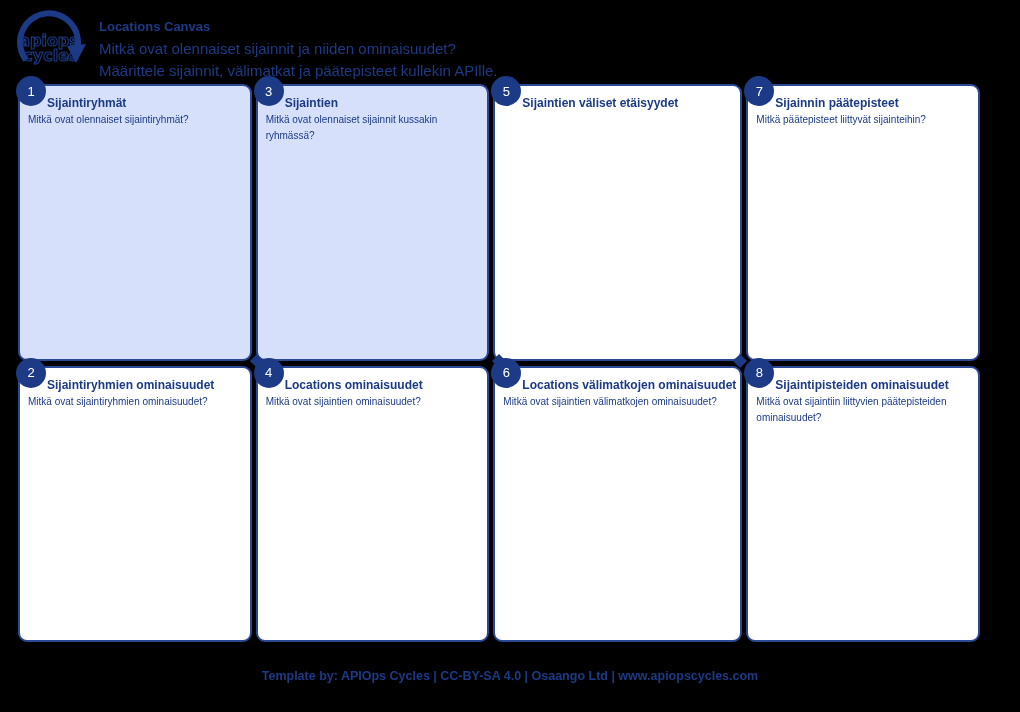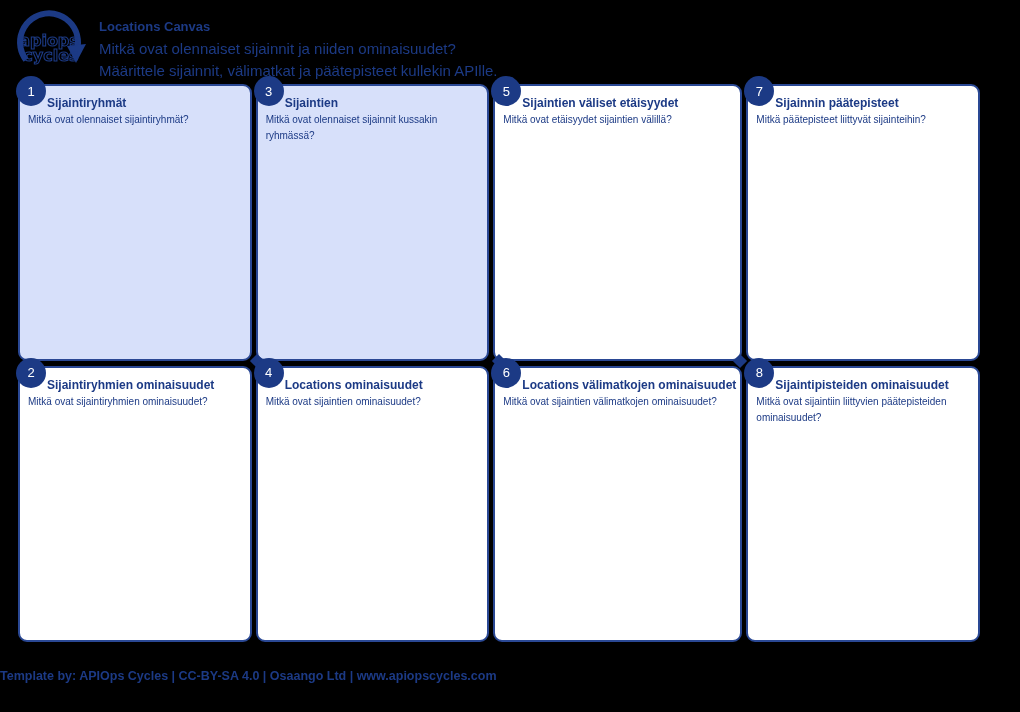--- a/index.html
+++ b/index.html
@@ -38,21 +38,21 @@
   .box-question { margin: 0 12px 0 8px; font-size: 10px; line-height: 16px; }
   
   .diamond {
     position: absolute; width: 10px; height: 10px; background: #1c3a85;
     transform: rotate(45deg); top: 356px;
   }
   .d1 { left: 252px; } .d2 { left: 494px; } .d3 { left: 735px; }
   
   .footer {
     position: absolute; top: 669px; left: 0; width: 100%;
-    text-align: left; color: #1c3a85; font-size: 12.5px; font-weight: 700;
+    text-align: center; color: #1c3a85; font-size: 12.5px; font-weight: 700;
   }
 </style>
 </head>
 <body>
 
 <div class="logo">
   <svg width="84" height="70" viewBox="0 0 84 70">
     <path d="M 18 56 A 29 29 0 1 1 68 49" fill="none" stroke="#1c3a85" stroke-width="6"></path>
     <polygon points="59,42 78,40 68,59" fill="#1c3a85"></polygon>
     <text x="41" y="42" text-anchor="middle" font-size="16" font-weight="bold" font-family="DejaVu Sans, Liberation Sans, sans-serif" fill="none" stroke="#1c3a85" stroke-width="1.1">apiops</text>
@@ -76,21 +76,20 @@
 
   <div class="box light">
     <div class="badge">3</div>
     <div class="box-title">Sijaintien</div>
     <div class="box-question">Mitkä ovat olennaiset sijainnit kussakin ryhmässä?</div>
   </div>
 
   <div class="box">
     <div class="badge">5</div>
     <div class="box-title">Sijaintien väliset etäisyydet</div>
-    <div class="box-question">Mitkä ovat etäisyydet sijaintien välillä?</div>
   </div>
 
   <div class="box">
     <div class="badge">7</div>
     <div class="box-title">Sijainnin päätepisteet</div>
     <div class="box-question">Mitkä päätepisteet liittyvät sijainteihin?</div>
   </div>
 
   <div class="box">
     <div class="badge">2</div>

